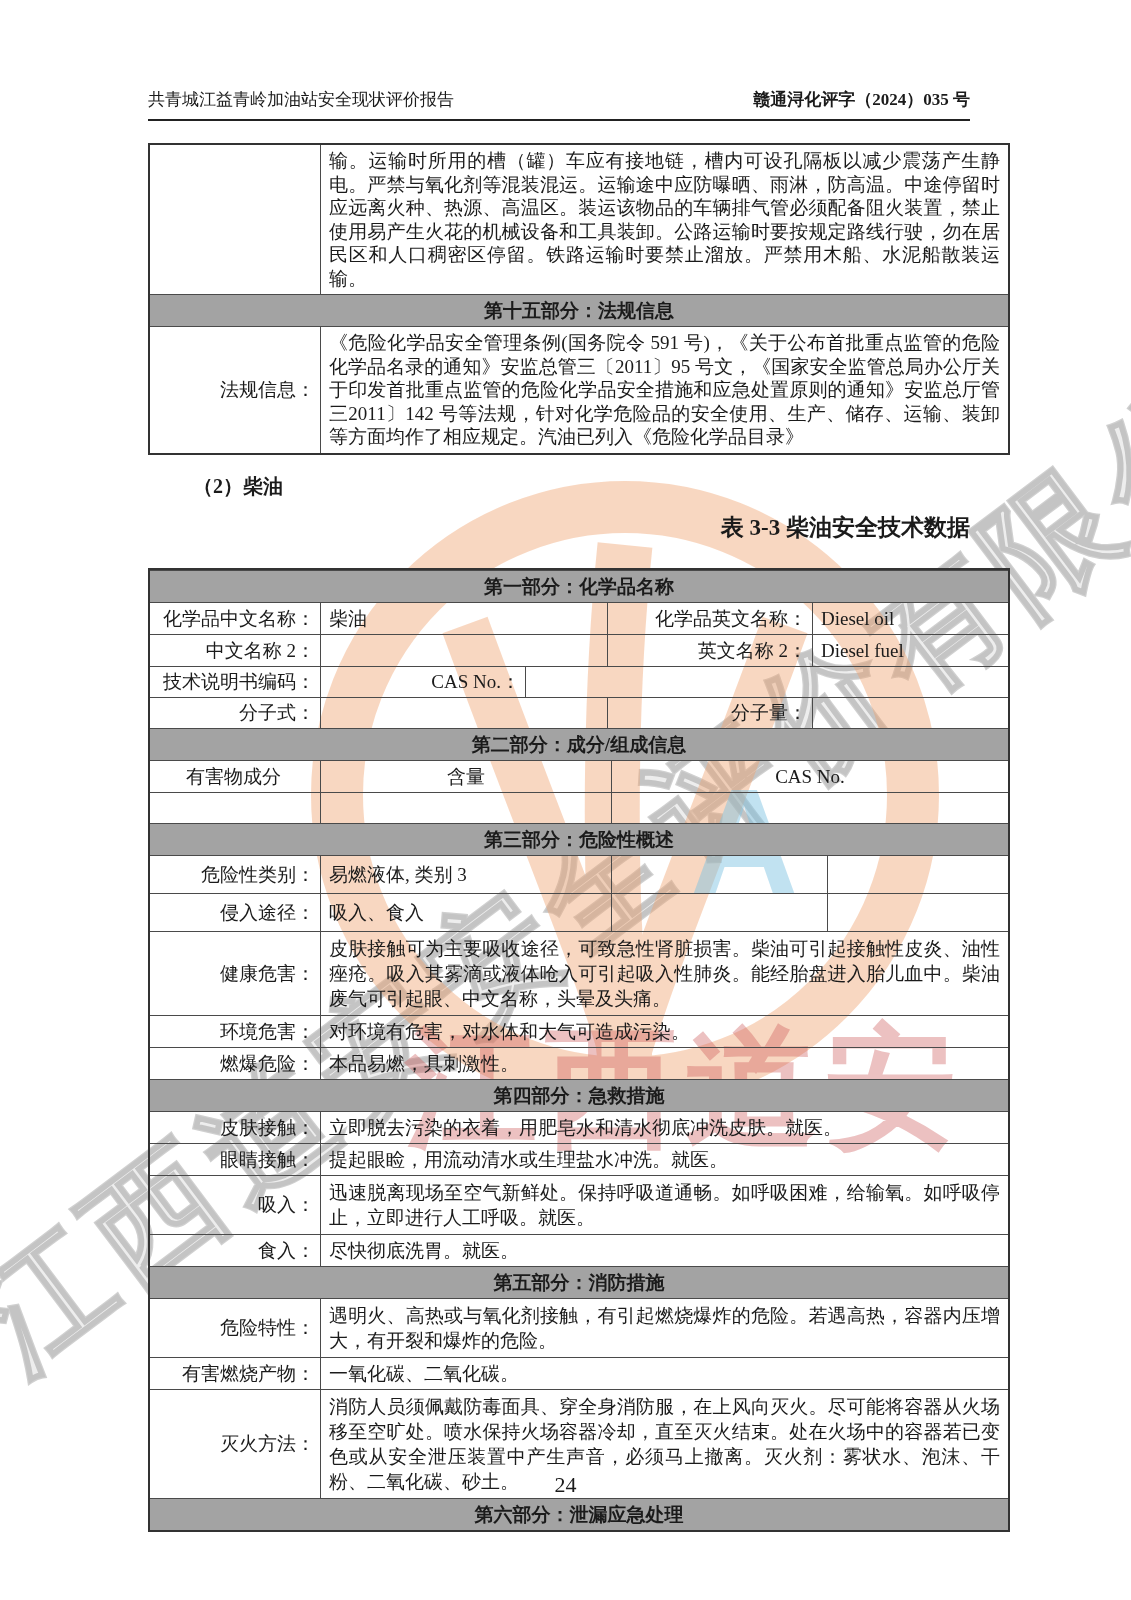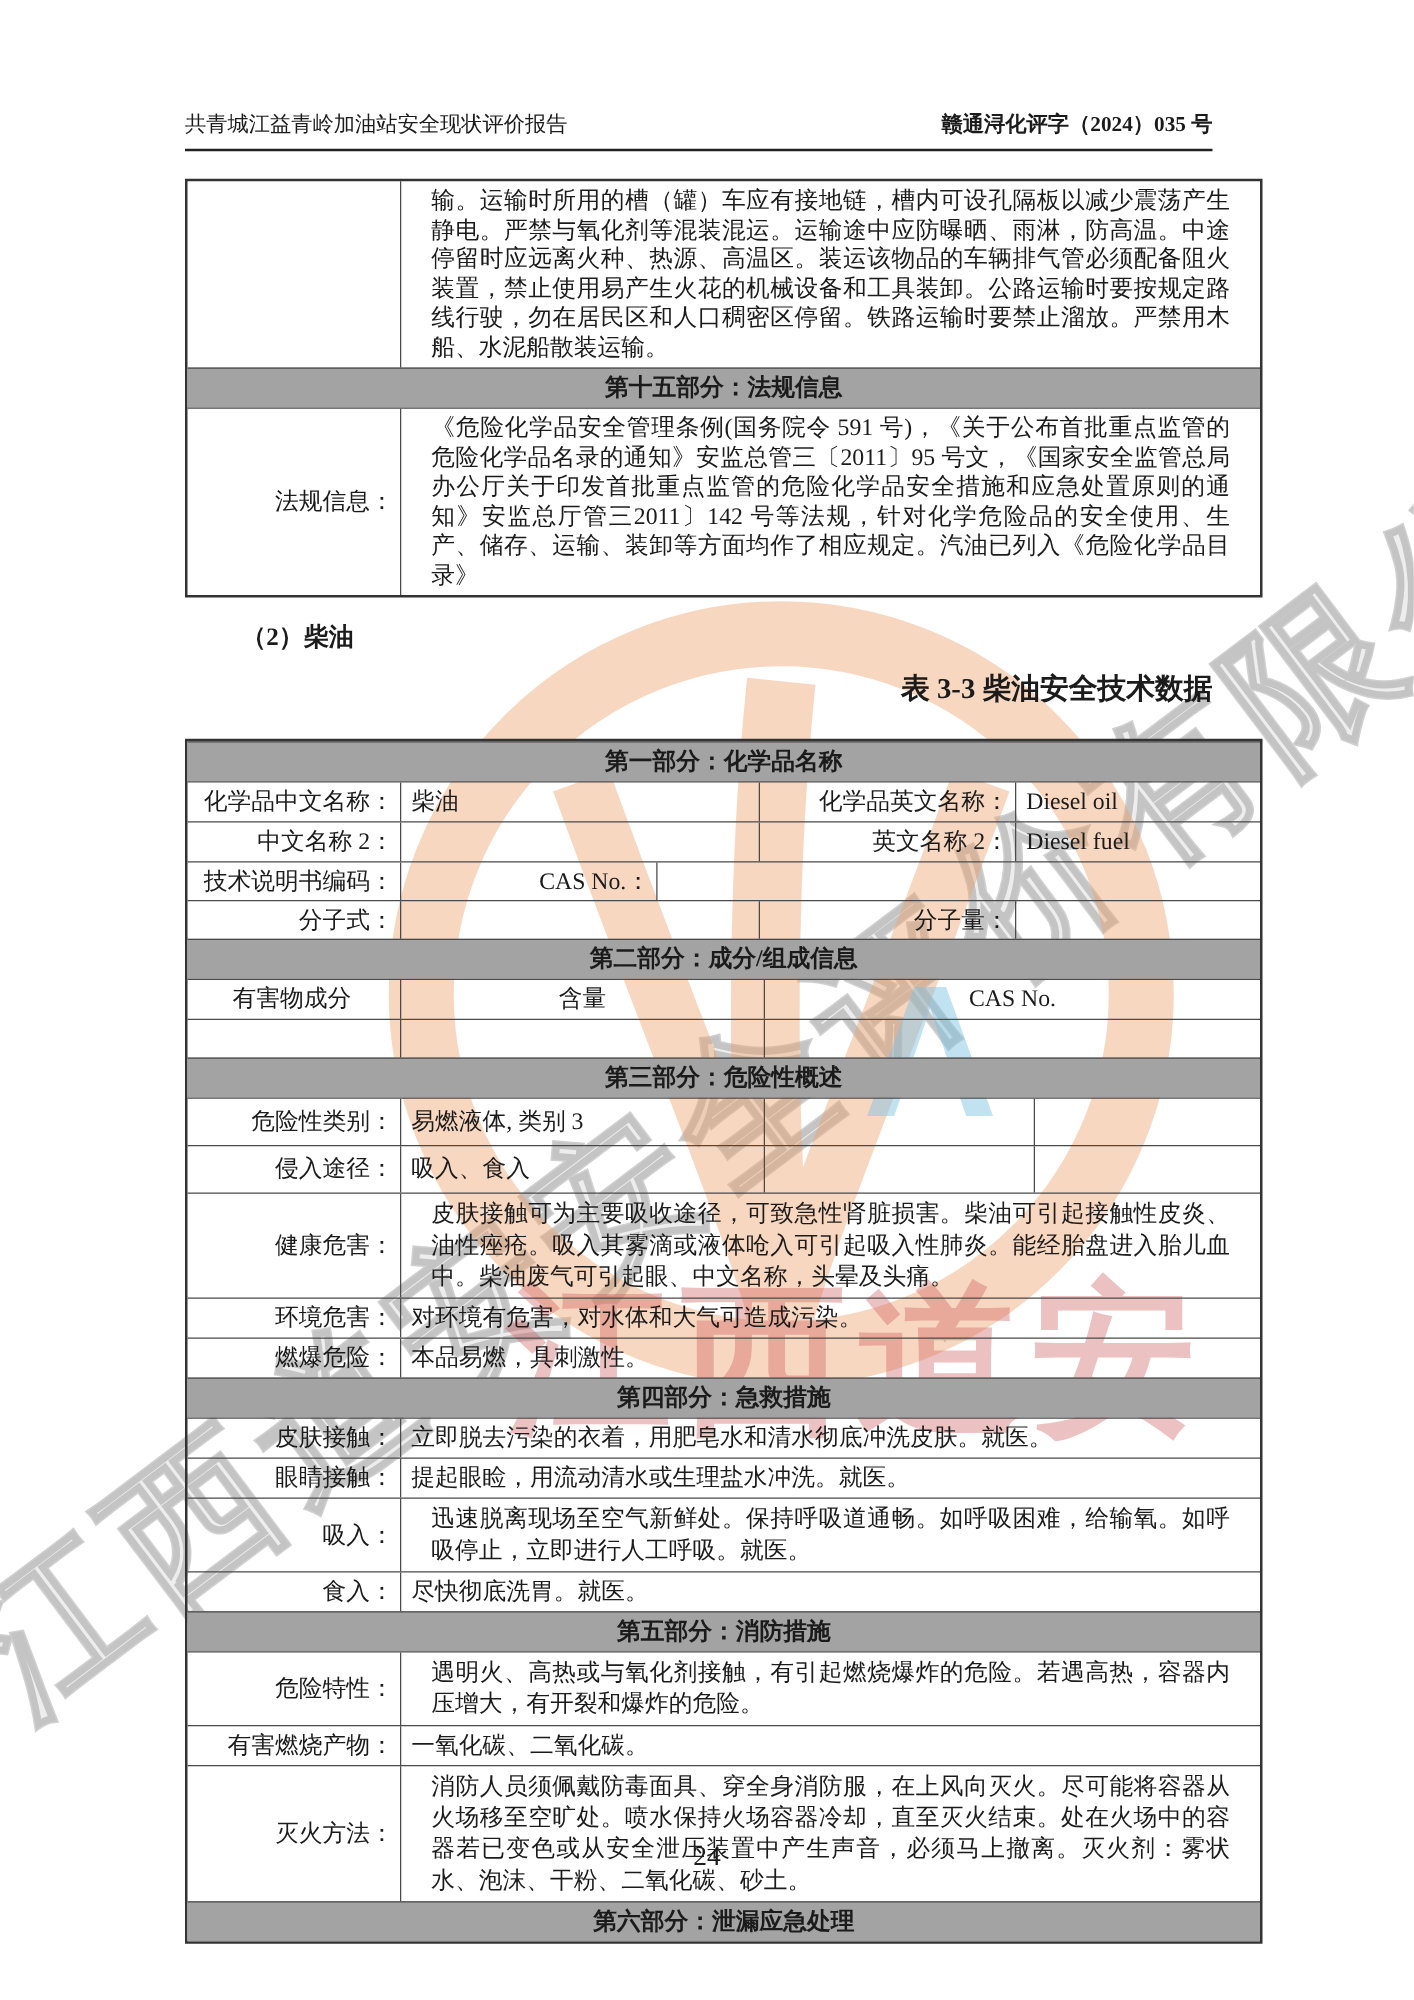--- a/index.html
+++ b/index.html
@@ -56,21 +56,21 @@
   .sec-row {
     border-top:1px solid #4a4a4a; background:#a3a3a3;
     min-height:31px; display:flex; align-items:center; justify-content:center;
     font-size:19px; font-weight:700; line-height:25px; padding:3px 0;
   }
   .label {
     width:170px; display:flex; align-items:center; justify-content:flex-end;
     text-align:right; padding:2px 5px 2px 2px;
   }
   .value { flex:1; padding:3px 8px; display:flex; align-items:center; }
-  .value-block { flex:1; padding:4px 24px; text-align:justify; }
+  .value-block { flex:1; padding:4px 8px; text-align:justify; }
   .minh { min-height:31px; }
   .t1-lines { line-height:23.5px; }
 
   
   .w-v1 { width:287px; padding:3px 8px; display:flex; align-items:center; }
   .w-l2 { width:205px; display:flex; align-items:center; justify-content:flex-end; text-align:right; padding:2px 5px 2px 2px; }
   .w-v2 { flex:1; padding:3px 8px; display:flex; align-items:center; }
   .w-c2 { width:291px; display:flex; align-items:center; justify-content:center; padding:3px; }
   .w-c3 { flex:1; display:flex; align-items:center; justify-content:center; padding:3px; }
   .w-h2 { width:291px; padding:6px 8px; display:flex; align-items:center; }

